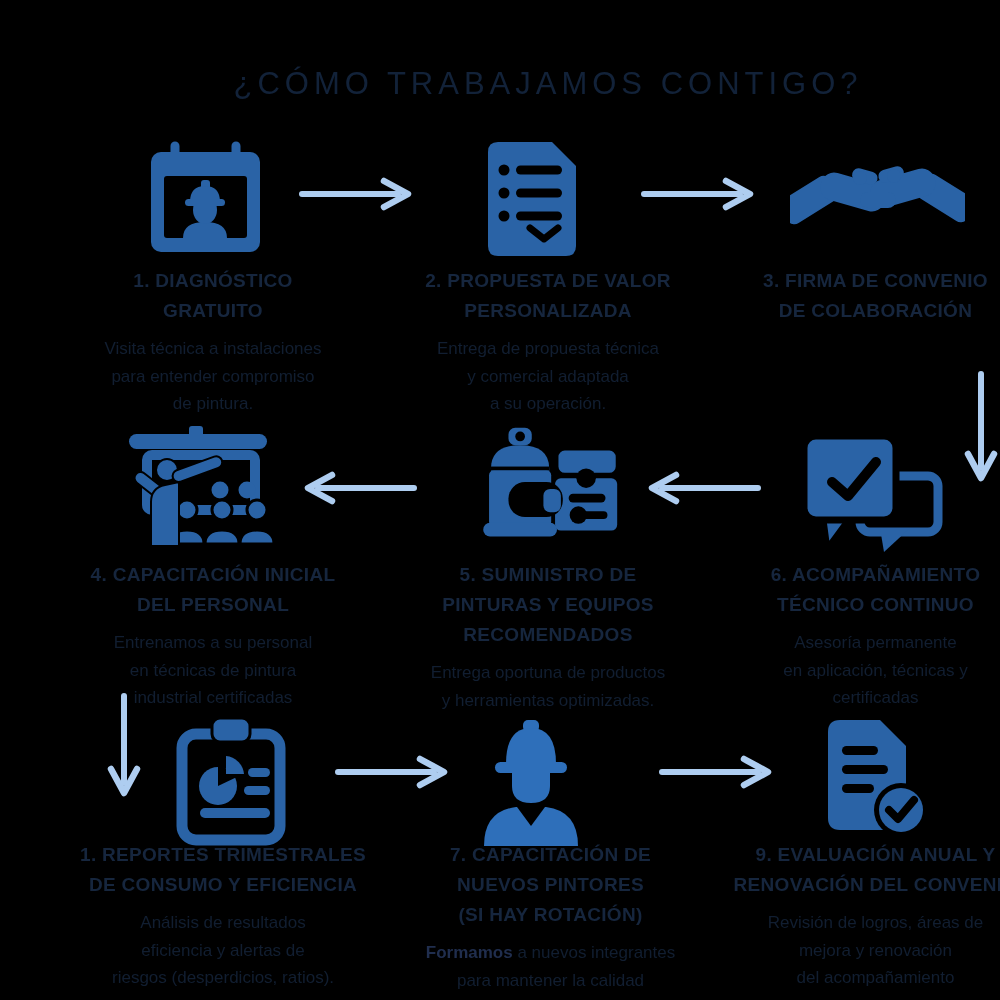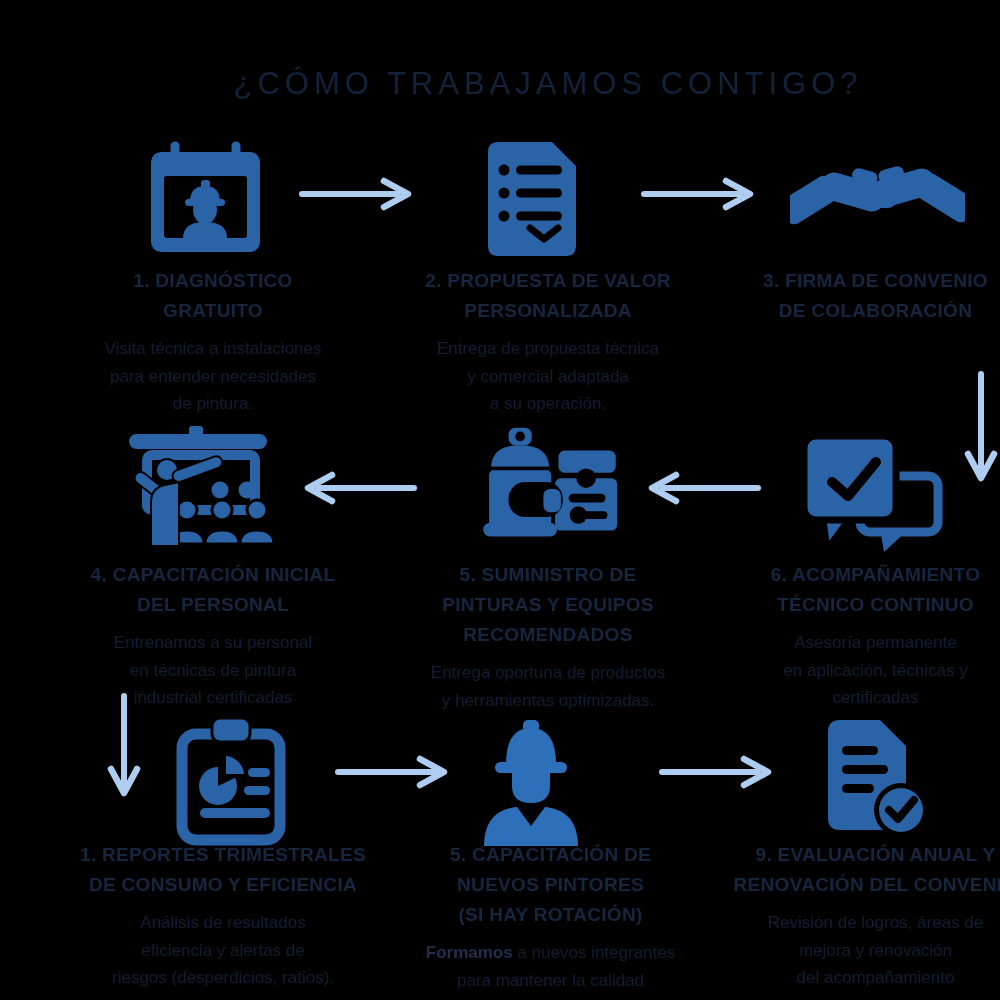--- a/index.html
+++ b/index.html
@@ -232,21 +232,21 @@
     <svg width="118" height="38">
         <line x1="4" y1="19" x2="100" y2="19" stroke-width="6"></line>
         <polyline points="86,6 110,19 86,32" stroke-width="6.5"></polyline>
       </svg>
   </div>
 
   <section class="step" style="left:5px;top:266px;width:320px">
     <h2>1. DIAGNÓSTICO
 GRATUITO</h2>
     <p>Visita técnica a instalaciones
-para entender necesidades
+para entender compromiso
 de pintura.</p>
   </section>
   <section class="step" style="left:335px;top:266px;width:330px">
     <h2>2. PROPUESTA DE VALOR
 PERSONALIZADA</h2>
     <p>Entrega de propuesta técnica
 y comercial adaptada
 a su operación.</p>
   </section>
   <section class="step" style="left:660px;top:266px;width:335px">
@@ -277,21 +277,21 @@
   </section>
 
   <section class="step" style="left:5px;top:840px;width:340px">
     <h2>1. REPORTES TRIMESTRALES
 DE CONSUMO Y EFICIENCIA</h2>
     <p>Análisis de resultados
 eficiencia y alertas de
 riesgos (desperdicios, ratios).</p>
   </section>
   <section class="step" style="left:340px;top:840px;width:325px">
-    <h2>5. CAPACITACIÓN DE
+    <h2>7. CAPACITACIÓN DE
 NUEVOS PINTORES
 (SI HAY ROTACIÓN)</h2>
     <p><strong>Formamos</strong><span> a nuevos integrantes
 para mantener la calidad</span></p>
   </section>
   <section class="step" style="left:660px;top:840px;width:335px">
     <h2>9. EVALUACIÓN ANUAL Y
 RENOVACIÓN DEL CONVENIO</h2>
     <p>Revisión de logros, áreas de
 mejora y renovación

